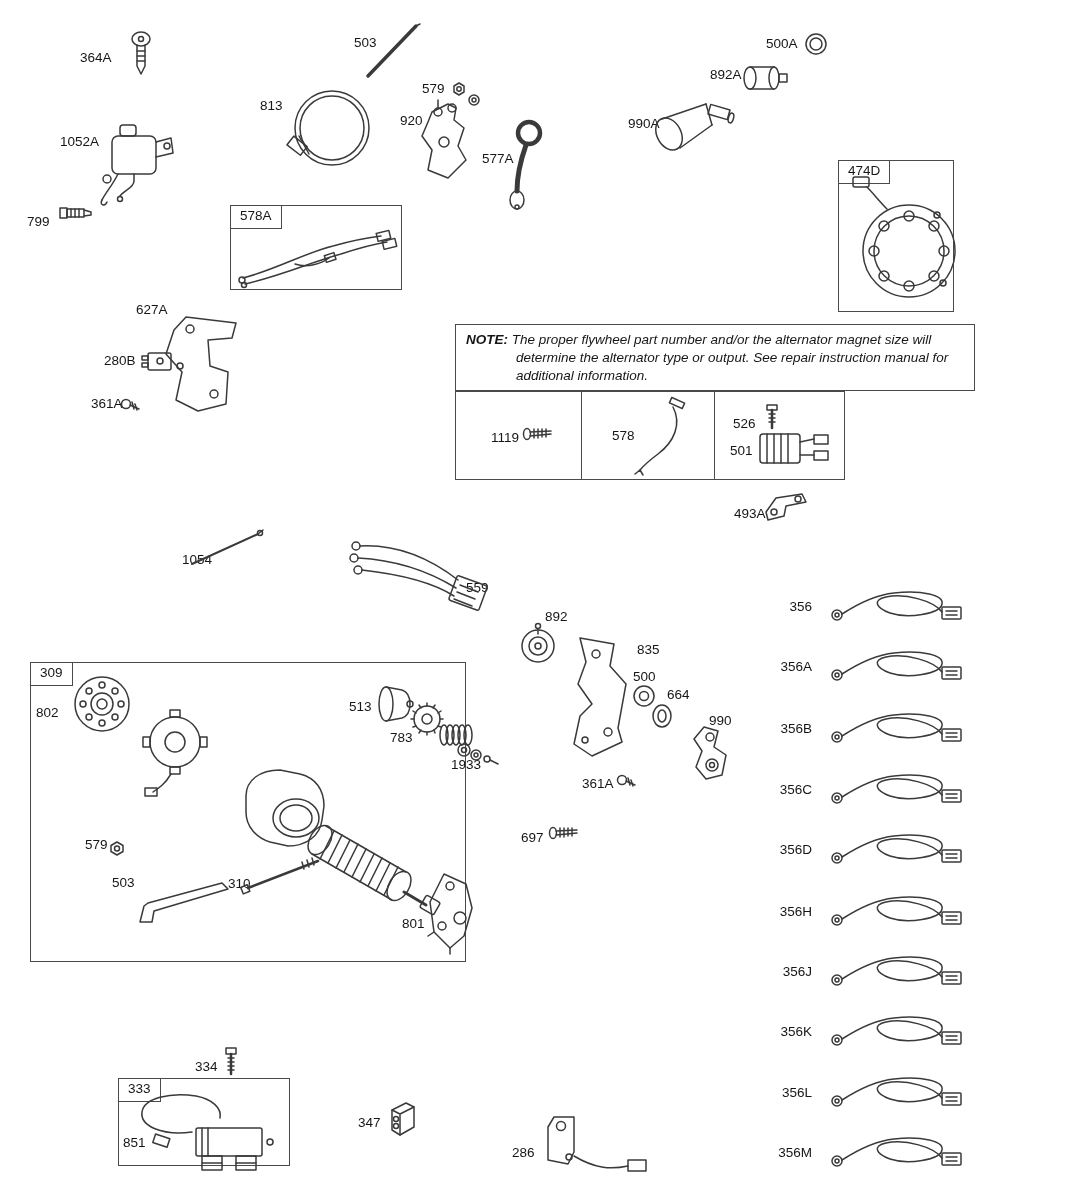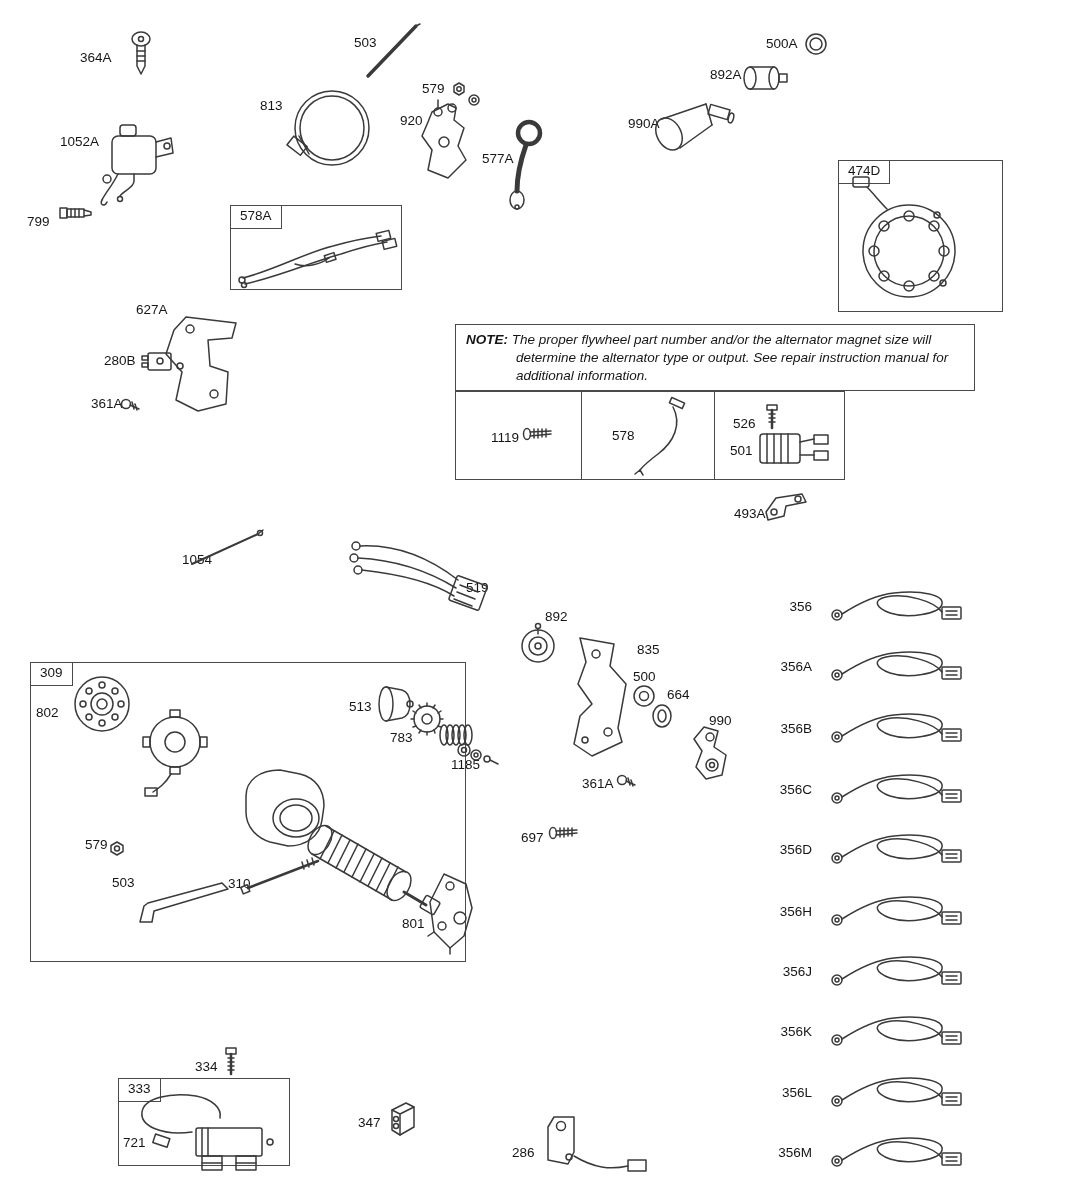--- a/index.html
+++ b/index.html
@@ -55,21 +55,21 @@
         <rect x="148" y="10" width="13" height="8" transform="rotate(-14 154 14)"></rect>
         <circle cx="7" cy="50" r="3"></circle>
           <circle cx="9" cy="55" r="2.5"></circle>
         <path d="M60,34 C72,38 86,34 94,28"></path>
         <rect x="90" y="24" width="10" height="7" transform="rotate(-18 95 27)"></rect>
       </svg>
     </div>
   </div>
 
 
-  <div class="pbox" style="left:838px;top:160px;width:165px;height:152px">
+  <div class="pbox" style="left:838px;top:160px;width:116px;height:152px">
     <span class="corner">474D</span>
     <div class="part" style="left:10px;top:12px">
       <svg width="118" height="136" viewBox="0 0 118 136">
         <circle cx="60" cy="78" r="46"></circle>
         <circle cx="60" cy="78" r="35"></circle>
         <circle cx="60" cy="43" r="5"></circle>
           <circle cx="85" cy="53" r="5"></circle>
           <circle cx="95" cy="78" r="5"></circle>
           <circle cx="85" cy="103" r="5"></circle>
         <circle cx="60" cy="113" r="5"></circle>
@@ -156,39 +156,39 @@
   <span class="lbl" style="left:400px;top:114px">920</span>
   <span class="lbl" style="left:628px;top:117px">990A</span>
   <span class="lbl" style="left:60px;top:135px">1052A</span>
   <span class="lbl" style="left:482px;top:152px">577A</span>
   <span class="lbl" style="left:27px;top:215px">799</span>
   <span class="lbl" style="left:136px;top:303px">627A</span>
   <span class="lbl" style="left:104px;top:354px">280B</span>
   <span class="lbl" style="left:91px;top:397px">361A</span>
   <span class="lbl" style="left:734px;top:507px">493A</span>
   <span class="lbl" style="left:182px;top:553px">1054</span>
-  <span class="lbl" style="left:466px;top:581px">519</span>
+  <span class="lbl" style="left:466px;top:581px">559</span>
   <span class="lbl" style="left:545px;top:610px">892</span>
   <span class="lbl" style="left:637px;top:643px">835</span>
   <span class="lbl" style="left:633px;top:670px">500</span>
   <span class="lbl" style="left:667px;top:688px">664</span>
   <span class="lbl" style="left:709px;top:714px">990</span>
   <span class="lbl" style="left:36px;top:706px">802</span>
   <span class="lbl" style="left:349px;top:700px">513</span>
   <span class="lbl" style="left:390px;top:731px">783</span>
-  <span class="lbl" style="left:451px;top:758px">1185</span>
+  <span class="lbl" style="left:451px;top:758px">1933</span>
   <span class="lbl" style="left:582px;top:777px">361A</span>
   <span class="lbl" style="left:85px;top:838px">579</span>
   <span class="lbl" style="left:521px;top:831px">697</span>
   <span class="lbl" style="left:112px;top:876px">503</span>
   <span class="lbl" style="left:228px;top:877px">310</span>
   <span class="lbl" style="left:402px;top:917px">801</span>
   <span class="lbl" style="left:195px;top:1060px">334</span>
   <span class="lbl" style="left:358px;top:1116px">347</span>
-  <span class="lbl" style="left:123px;top:1136px">721</span>
+  <span class="lbl" style="left:123px;top:1136px">851</span>
   <span class="lbl" style="left:512px;top:1146px">286</span>
 
   <div class="part" style="left:124px;top:30px">
     <svg width="34" height="48" viewBox="0 0 34 48">
       <ellipse cx="17" cy="9" rx="9" ry="7"></ellipse>
         <circle cx="17" cy="9" r="2.5"></circle>
       <path d="M13,15 L13,36 L17,44 L21,36 L21,15"></path>
       <line x1="13" y1="21" x2="21" y2="21"></line>
         <line x1="13" y1="26" x2="21" y2="26"></line>
         <line x1="13" y1="31" x2="21" y2="31"></line>

